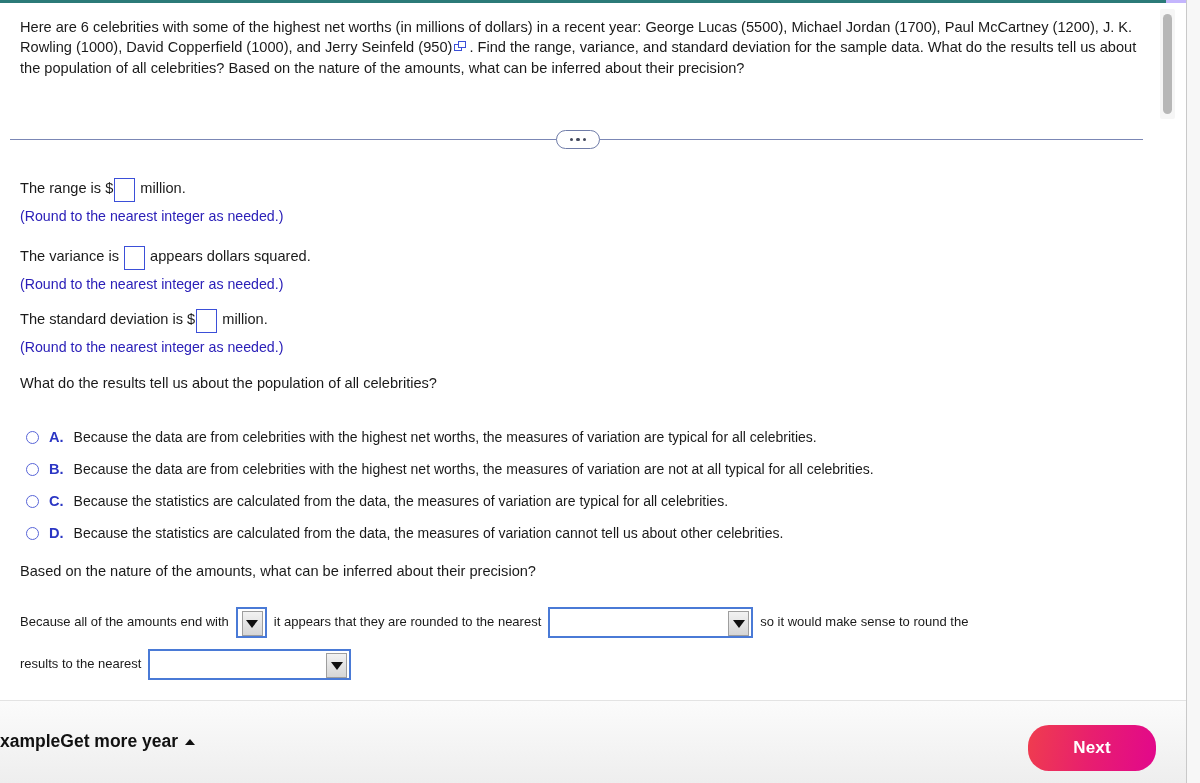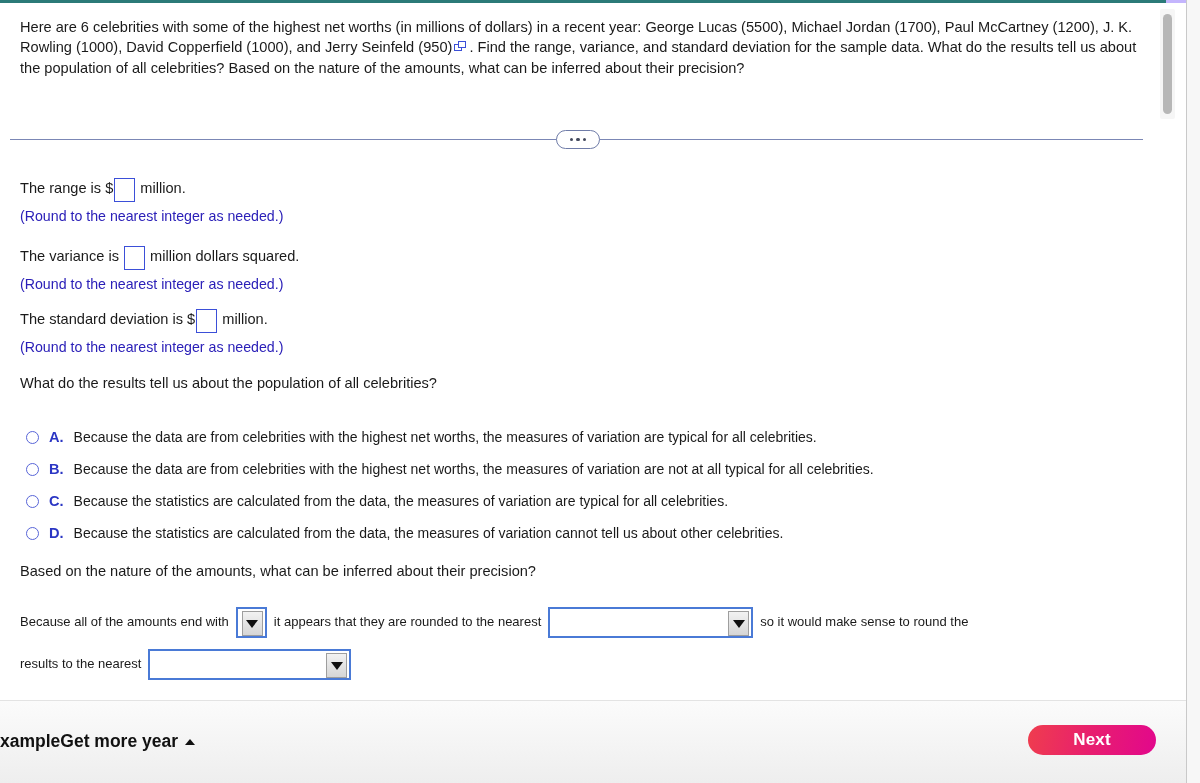--- a/index.html
+++ b/index.html
@@ -280,21 +280,21 @@
     width: 0; height: 0;
     border-left: 5px solid transparent;
     border-right: 5px solid transparent;
     border-bottom: 6px solid #111111;
     display: inline-block;
   }
   .next-btn {
     position: absolute;
     right: 44px; top: 725px;
     width: 128px;
-    height: 30px;
+    height: 46px;
     border: none;
     border-radius: 21px;
     background: linear-gradient(100deg, #ef3d4e 0%, #e81f6e 48%, #e2078c 100%);
     color: #ffffff;
     font-size: 17px;
     font-weight: bold;
     font-family: "Liberation Sans", sans-serif;
     cursor: pointer;
     letter-spacing: .2px;
   }
@@ -323,21 +323,21 @@
 
     <div class="ans-block" style="top:175px;">
       <div class="ans-line">
         <span>The range is $</span><span class="blank-box"></span><span> million.</span>
       </div>
       <div class="hint">(Round to the nearest integer as needed.)</div>
     </div>
 
     <div class="ans-block" style="top:228px;margin-top:15px;">
       <div class="ans-line">
-        <span>The variance is </span><span class="blank-box"></span><span> million dollars squared.</span>
+        <span>The variance is </span><span class="blank-box"></span><span> appears dollars squared.</span>
       </div>
       <div class="hint">(Round to the nearest integer as needed.)</div>
     </div>
 
     <div class="ans-block" style="top:306px;">
       <div class="ans-line">
         <span>The standard deviation is $</span><span class="blank-box"></span><span> million.</span>
       </div>
       <div class="hint">(Round to the nearest integer as needed.)</div>
     </div>

